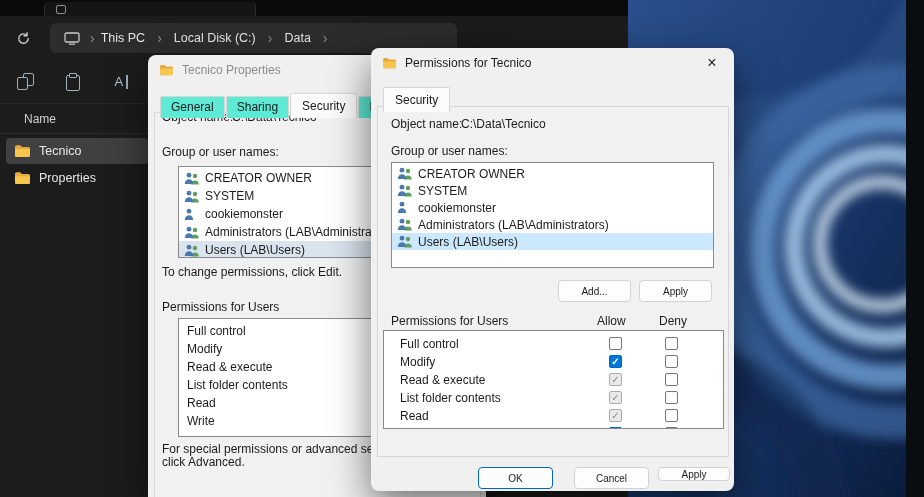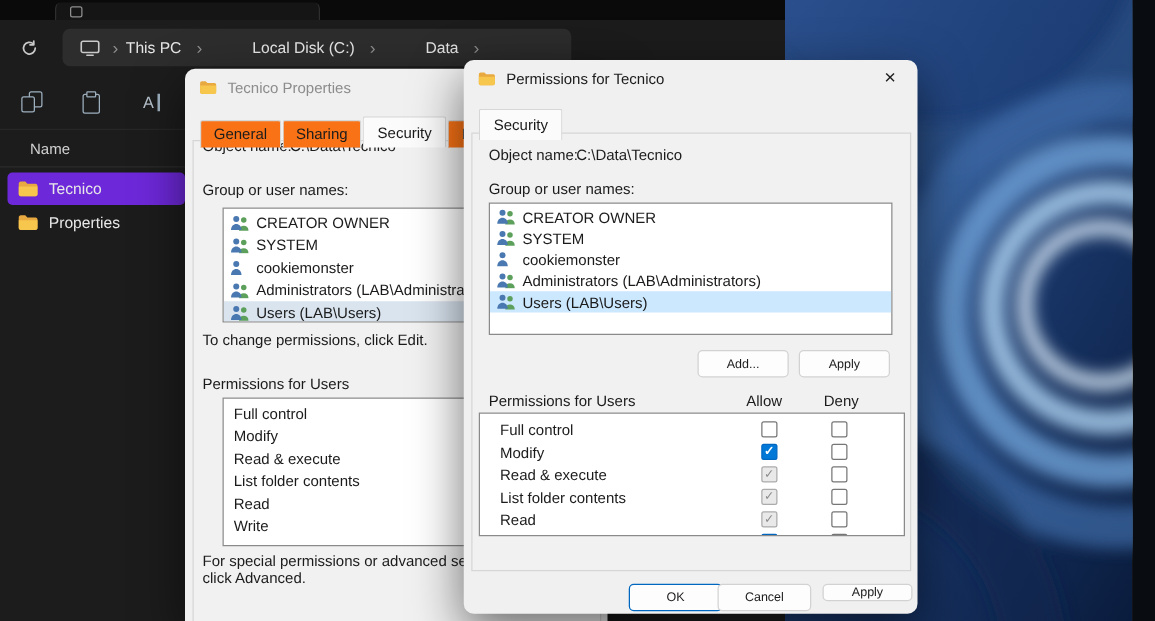--- a/index.html
+++ b/index.html
@@ -19,21 +19,21 @@
   .tstub-ico{position:absolute;left:11px;top:3px;width:8px;height:7px;border:1px solid #8f8f8f;border-radius:2px;}
 
   .addr-row{position:absolute;left:0;top:16px;width:628px;height:44px;}
   .refresh-btn{position:absolute;left:8px;top:8px;width:30px;height:28px;border-radius:4px;
                display:flex;align-items:center;justify-content:center;}
   .addrbar{position:absolute;left:50px;top:7px;width:407px;height:30px;background:#2d2d2d;border-radius:6px;
            display:flex;align-items:center;padding:0 6px;box-sizing:border-box;}
   .addr-ico{display:inline-flex;margin-left:8px;}
   .chev0{color:#8f8f8f;font-size:14px;padding:0 4px 0 10px;}
   .chev0::before{content:"\203A";}
-  .crumbs{display:flex;align-items:center;gap:28px;}
+  .crumbs{display:flex;align-items:center;}
   .crumb{color:#e6e6e6;font-size:12.5px;padding:0 2px;display:inline-flex;align-items:center;cursor:default;}
   .crumb::after{content:"\203A";color:#8f8f8f;font-size:14px;padding:0 8px 0 12px;}
   .searchbox{position:absolute;left:468px;top:7px;width:150px;height:30px;background:#2d2d2d;border-radius:6px;
              display:flex;align-items:center;padding:0 10px;box-sizing:border-box;}
   .searchbox input{flex:1;min-width:0;background:transparent;border:none;outline:none;color:#c4c4c4;
                    font-size:12px;font-family:"Liberation Sans",sans-serif;}
   .searchbox input::placeholder{color:#9a9a9a;}
 
   .toolbar{position:absolute;left:0;top:60px;width:628px;height:44px;border-bottom:1px solid #272727;
            box-sizing:border-box;display:flex;align-items:center;gap:22px;padding-left:12px;}
@@ -48,39 +48,39 @@
                    border:1.4px solid #9db0bf;border-radius:1px;}
   .ic-rename{display:flex;align-items:center;color:#b6c2cc;}
   .ic-rename::before{content:"A";font-size:13px;}
   .ic-rename::after{content:"";width:1.5px;height:14px;background:#9db0bf;margin-left:3px;}
 
   .colheader{position:absolute;left:0;top:104px;width:160px;height:30px;display:flex;align-items:center;
              padding-left:24px;box-sizing:border-box;color:#d2d2d2;font-size:12px;border-bottom:1px solid #2b2b2b;}
   .folderlist{position:absolute;left:6px;top:138px;width:142px;}
   .frow{display:flex;align-items:center;height:26px;padding-left:8px;gap:8px;border-radius:4px;
         color:#e8e8e8;font-size:12.5px;margin-bottom:1px;cursor:default;}
-  .frow.selected{background:#6d28d9;align-items:center;}
+  .frow.selected{background:#404040;align-items:center;}
   .fico{display:inline-flex;flex:0 0 auto;}
 
   
   .dlg{position:absolute;background:#f0f0f0;font-size:12px;color:#1b1b1b;
        box-shadow:0 14px 40px rgba(0,0,0,.55);}
   .props{left:148px;top:55px;width:338px;height:442px;border-radius:8px 8px 0 0;z-index:5;overflow:hidden;}
   .perms{left:371px;top:48px;width:363px;height:443px;border-radius:8px;z-index:10;overflow:hidden;}
   .tbar{display:flex;align-items:center;height:30px;padding-left:11px;gap:8px;}
   .ttext{font-size:12px;}
   .props .ttext{color:#8c8c8c;}
   .perms .ttext{color:#1b1b1b;}
   .closebtn{margin-left:auto;width:44px;height:30px;display:flex;align-items:center;justify-content:center;
             font-size:16px;color:#1b1b1b;border-radius:0 8px 0 0;cursor:default;}
 
   .tabrow{position:absolute;left:12px;display:flex;align-items:flex-end;z-index:3;}
   .props .tabrow{top:38px;}
   .perms .tabrow{top:39px;}
-  .xtab{padding:3px 10px 4px;background:#f97316;border:1px solid #d6d6d6;border-bottom:none;
+  .xtab{padding:3px 10px 4px;background:#5eead4;border:1px solid #d6d6d6;border-bottom:none;
         font-size:12px;margin-right:1px;margin-bottom:-1px;border-radius:2px 2px 0 0;color:#1b1b1b;white-space:nowrap;}
   .xtab.active{background:#fbfbfb;padding:5px 11px 5px;position:relative;z-index:4;}
   .page{position:absolute;border:1px solid #d6d6d6;background:#f1f1f1;z-index:1;}
   .props .page{left:6px;top:57px;width:325px;height:480px;}
   .perms .page{left:6px;top:58px;width:350px;height:349px;}
 
   .lbl{white-space:nowrap;}
   .props .l-obj{left:14px;top:55px;} .props .v-obj{left:84px;top:55px;}
   .props .l-grp{left:14px;top:90px;}
   .props .l-edit{left:14px;top:210px;}
@@ -104,21 +104,21 @@
   .acl-ic{width:16px;height:13px;flex:0 0 auto;display:inline-flex;}
   .acl-ic.user .g2{display:none;}
 
   .props .aclbox.plist{left:30px;top:263px;width:296px;height:119px;padding-top:3px;}
   .plainrow{height:18px;display:flex;align-items:center;padding-left:8px;font-size:12px;cursor:default;}
 
   .btn{position:absolute;display:flex;align-items:center;justify-content:center;background:#fdfdfd;
        border:1px solid #d2d2d2;border-radius:4px;font-size:10px;color:#1b1b1b;box-sizing:border-box;z-index:2;cursor:default;}
   .addbtn{left:187px;top:232px;width:73px;height:22px;}
   .removebtn{left:268px;top:232px;width:73px;height:22px;}
-  .okbtn{left:132px;top:419px;width:75px;height:22px;border-color:#0067c0;}
+  .okbtn{left:107px;top:419px;width:75px;height:22px;border-color:#0067c0;}
   .cancelbtn{left:203px;top:419px;width:75px;height:22px;}
   .applybtn{left:287px;top:419px;width:72px;height:14px;}
 
   .permsbox{position:absolute;left:12px;top:282px;width:341px;height:99px;background:#fff;
             border:1px solid #8a8a8a;box-sizing:border-box;overflow:hidden;padding-top:4px;z-index:2;}
   .permrow{position:relative;height:18px;}
   .permrow .pname{position:absolute;left:16px;top:2px;font-size:12px;}
   .cb{position:absolute;top:2px;width:13px;height:13px;border:1px solid #767676;border-radius:2px;
       background:#fff;box-sizing:border-box;display:flex;align-items:center;justify-content:center;}
   .cb.allow{left:225px;} .cb.deny{left:281px;}

